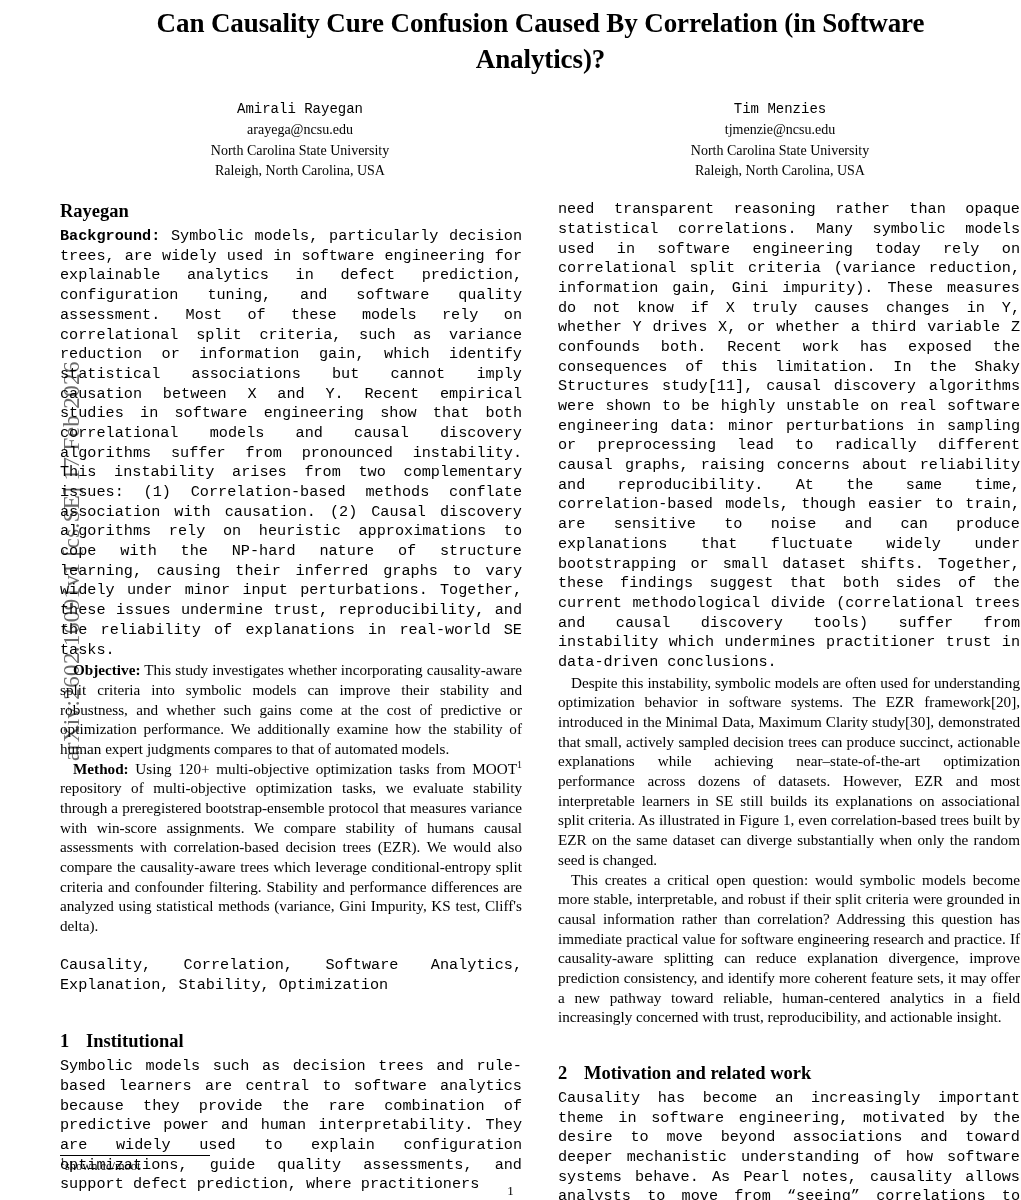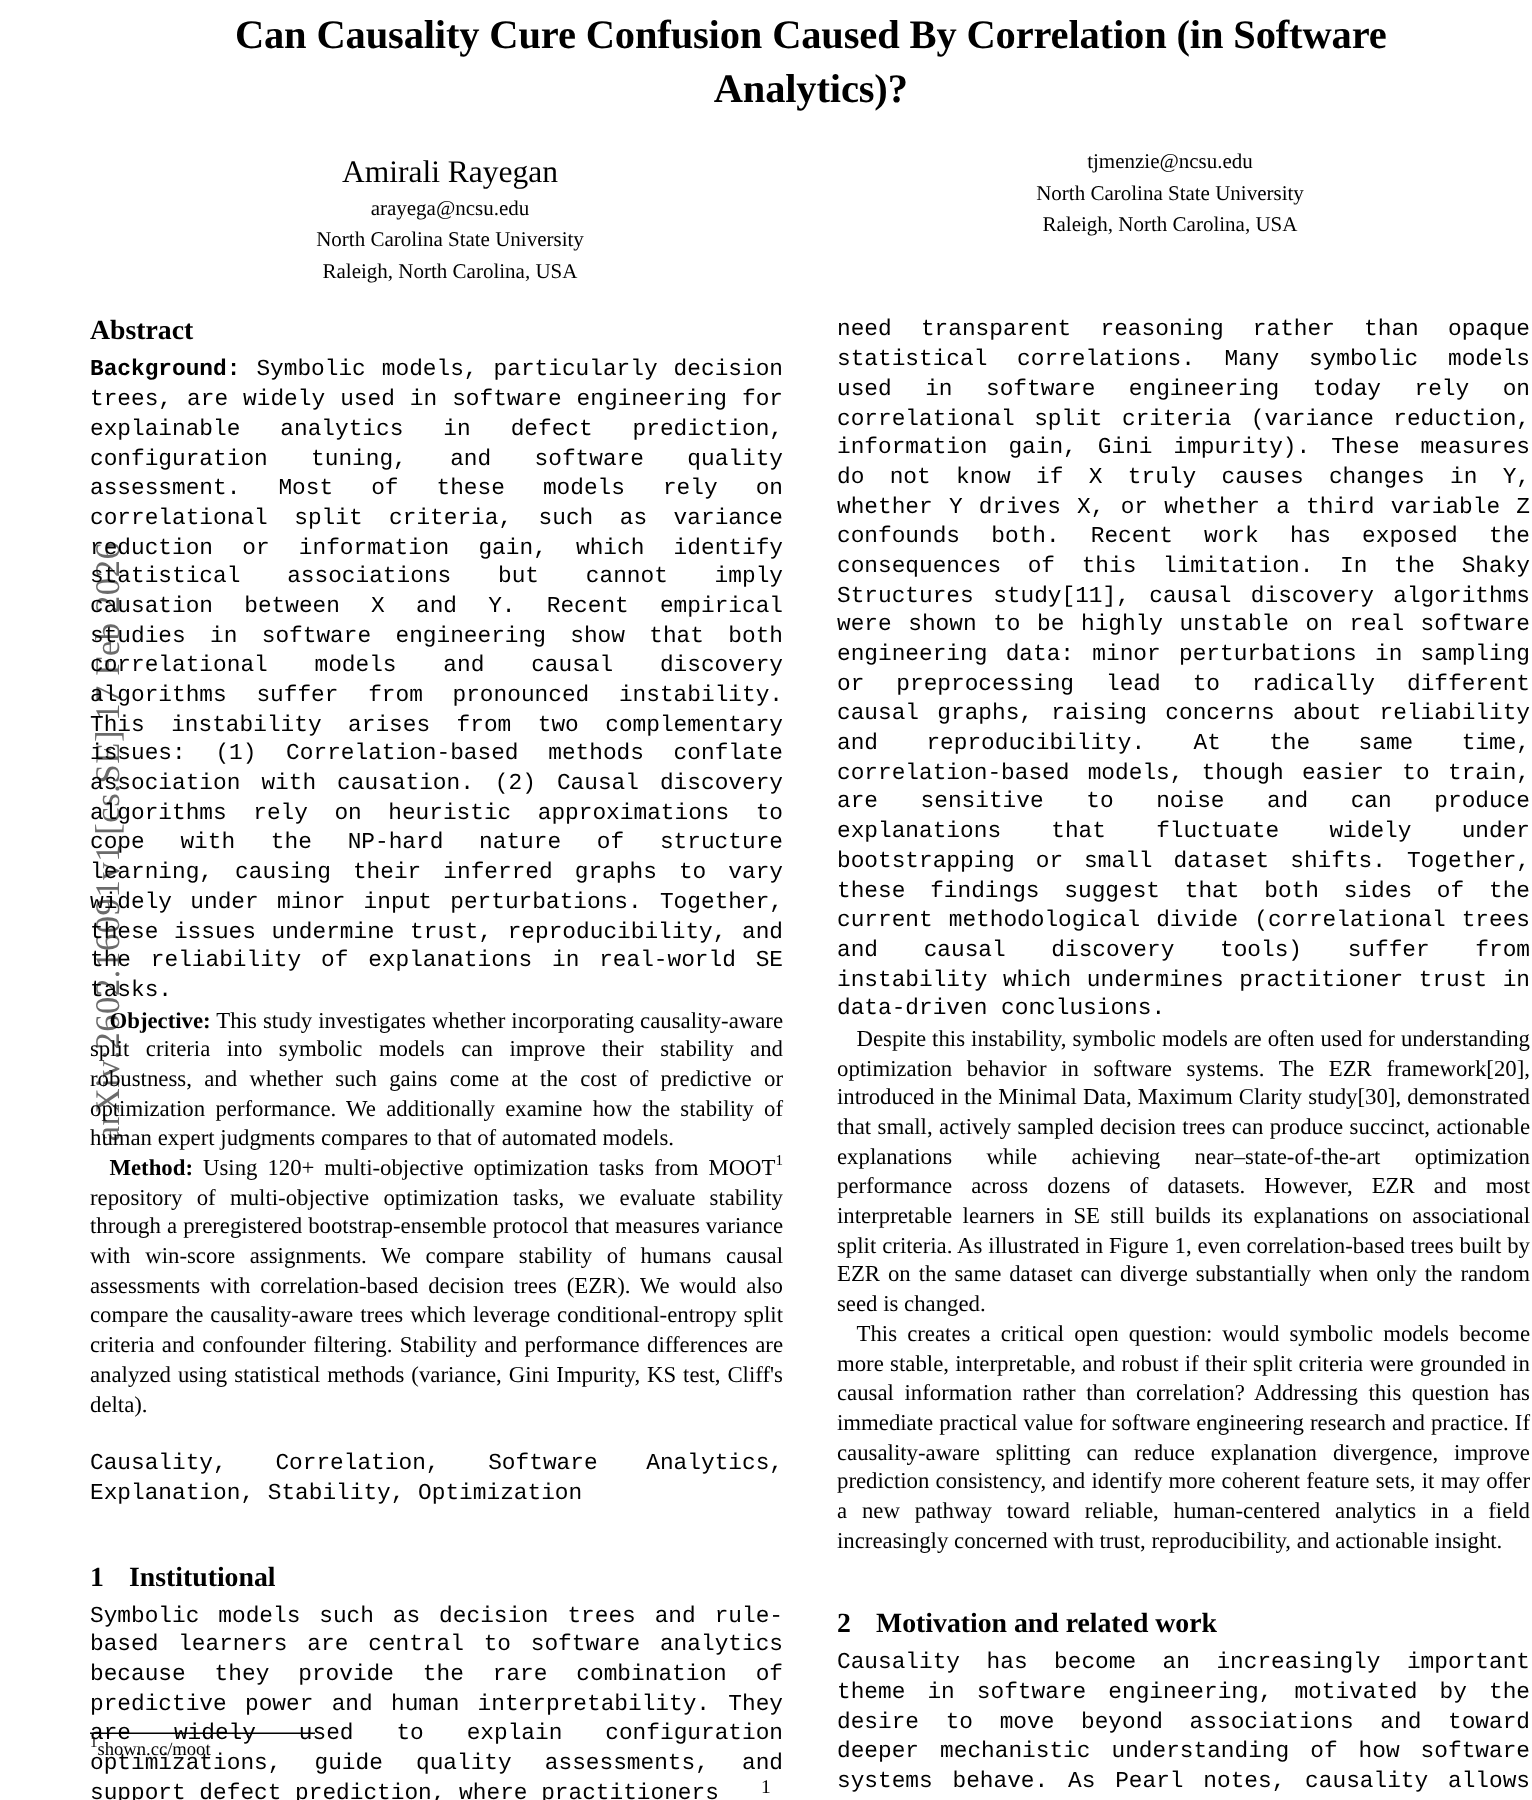--- a/index.html
+++ b/index.html
@@ -56,21 +56,22 @@
     display: flex;
     margin-top: 22px;
     width: 960px;
   }
   .author {
     width: 50%;
     text-align: center;
     line-height: 1.48;
   }
   .author .name {
-    font-size: 21px;
+    font-size: 14px;
+    font-family: Liberation Mono, monospace;
   }
   .author .line {
     font-size: 14px;
   }
 
   
   .columns {
     display: flex;
     margin-top: 18px;
     width: 960px;
@@ -152,30 +153,31 @@
   <div class="title">Can Causality Cure Confusion Caused By Correlation (in Software Analytics)?</div>
 
   <div class="authors">
     <div class="author">
       <div class="name">Amirali Rayegan</div>
       <div class="line">arayega@ncsu.edu</div>
       <div class="line">North Carolina State University</div>
       <div class="line">Raleigh, North Carolina, USA</div>
     </div>
     <div class="author">
+      <div class="name">Tim Menzies</div>
       <div class="line">tjmenzie@ncsu.edu</div>
       <div class="line">North Carolina State University</div>
       <div class="line">Raleigh, North Carolina, USA</div>
     </div>
   </div>
 
   <div class="columns">
 
     <div class="col">
-      <div class="sec-head">Abstract</div>
+      <div class="sec-head">Rayegan</div>
 
       <p class="first"><span class="runin">Background:</span><span> Symbolic models, particularly decision trees, are widely used in software engineering for explainable analytics in defect prediction, configuration tuning, and software quality assessment. Most of these models rely on correlational split criteria, such as variance reduction or information gain, which identify statistical associations but cannot imply causation between X and Y. Recent empirical studies in software engineering show that both correlational models and causal discovery algorithms suffer from pronounced instability. This instability arises from two complementary issues: (1) Correlation-based methods conflate association with causation. (2) Causal discovery algorithms rely on heuristic approximations to cope with the NP-hard nature of structure learning, causing their inferred graphs to vary widely under minor input perturbations. Together, these issues undermine trust, reproducibility, and the reliability of explanations in real-world SE tasks.</span></p>
 
       <p><span class="runin">Objective:</span><span> This study investigates whether incorporating causality-aware split criteria into symbolic models can improve their stability and robustness, and whether such gains come at the cost of predictive or optimization performance. We additionally examine how the stability of human expert judgments compares to that of automated models.</span></p>
 
       <p><span class="runin">Method:</span><span> Using 120+ multi-objective optimization tasks from MOOT</span><sup>1</sup><span> repository of multi-objective optimization tasks, we evaluate stability through a preregistered bootstrap-ensemble protocol that measures variance with win-score assignments. We compare stability of humans causal assessments with correlation-based decision trees (EZR). We would also compare the causality-aware trees which leverage conditional-entropy split criteria and confounder filtering. Stability and performance differences are analyzed using statistical methods (variance, Gini Impurity, KS test, Cliff's delta).</span></p>
 
 
       <div class="gap-lg"></div>
       <p class="first kw">Causality, Correlation, Software Analytics, Explanation, Stability, Optimization</p>

